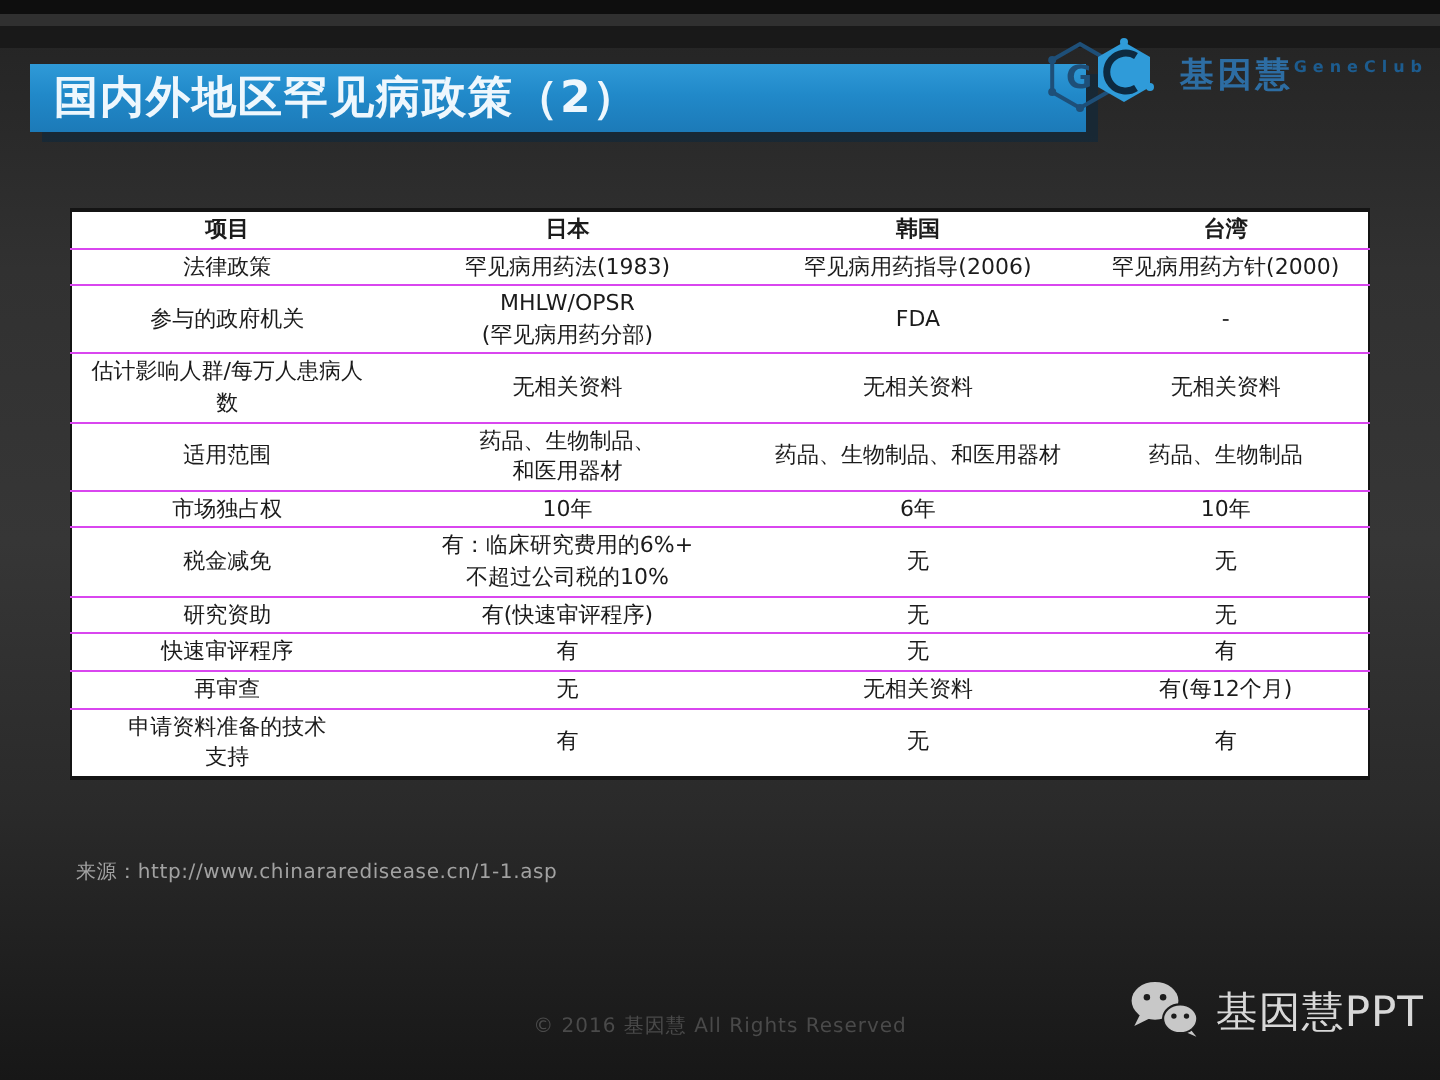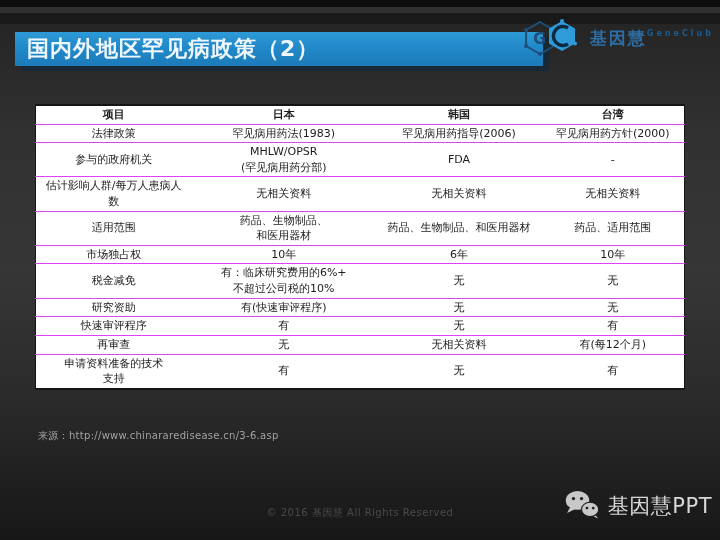--- a/index.html
+++ b/index.html
@@ -115,21 +115,21 @@
 数</td>
             <td>无相关资料</td>
             <td>无相关资料</td>
             <td>无相关资料</td>
           </tr>
           <tr>
             <td>适用范围</td>
             <td>药品、生物制品、
 和医用器材</td>
             <td>药品、生物制品、和医用器材</td>
-            <td>药品、适用范围</td>
+            <td>药品、生物制品</td>
           </tr>
           <tr>
             <td>市场独占权</td>
             <td>10年</td>
             <td>6年</td>
             <td>10年</td>
           </tr>
           <tr>
             <td>税金减免</td>
             <td>有：临床研究费用的6%+
@@ -159,21 +159,21 @@
             <td>申请资料准备的技术
 支持</td>
             <td>有</td>
             <td>无</td>
             <td>有</td>
           </tr>
         </tbody>
     </table>
   </div>
 
-  <div class="source">来源：http://www.chinararedisease.cn/3-6.asp</div>
+  <div class="source">来源：http://www.chinararedisease.cn/1-1.asp</div>
 
   <div class="copyright">© 2016 基因慧 All Rights Reserved</div>
 
   <div class="wechat">
     <svg width="36" height="32" viewBox="0 0 40 32">
       <path d="M7 19 L3.5 26 L12.5 21.5 Z" fill="#c8c8c8"></path>
       <ellipse cx="15" cy="12" rx="13" ry="10.5" fill="#c8c8c8"></ellipse>
       <circle cx="10.5" cy="10" r="1.8" fill="#1d1d1d"></circle>
       <circle cx="19.5" cy="10" r="1.8" fill="#1d1d1d"></circle>
       <path d="M34 27 L38 32 L30 28.5 Z" fill="#c8c8c8"></path>

